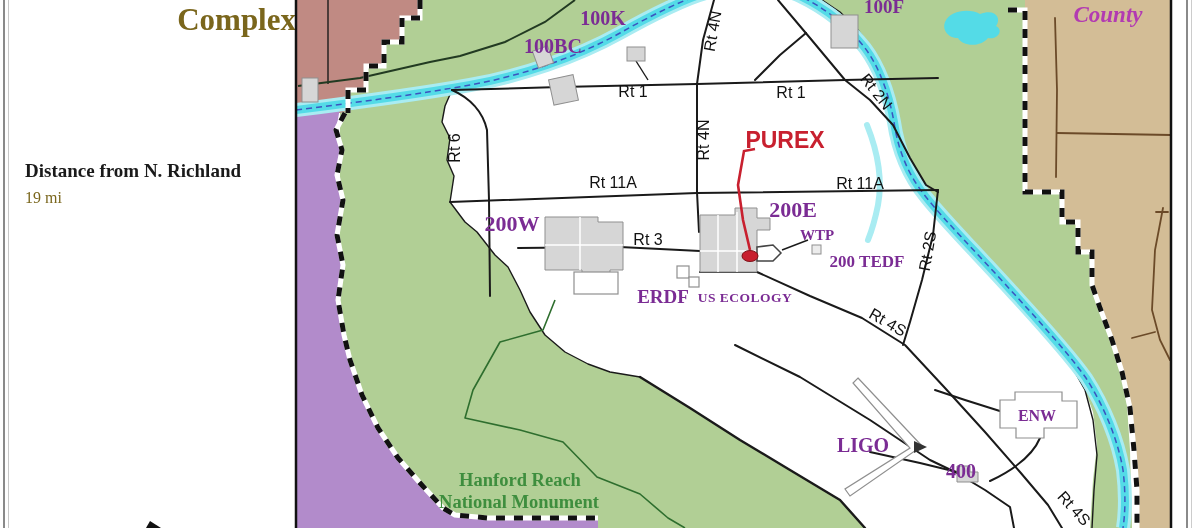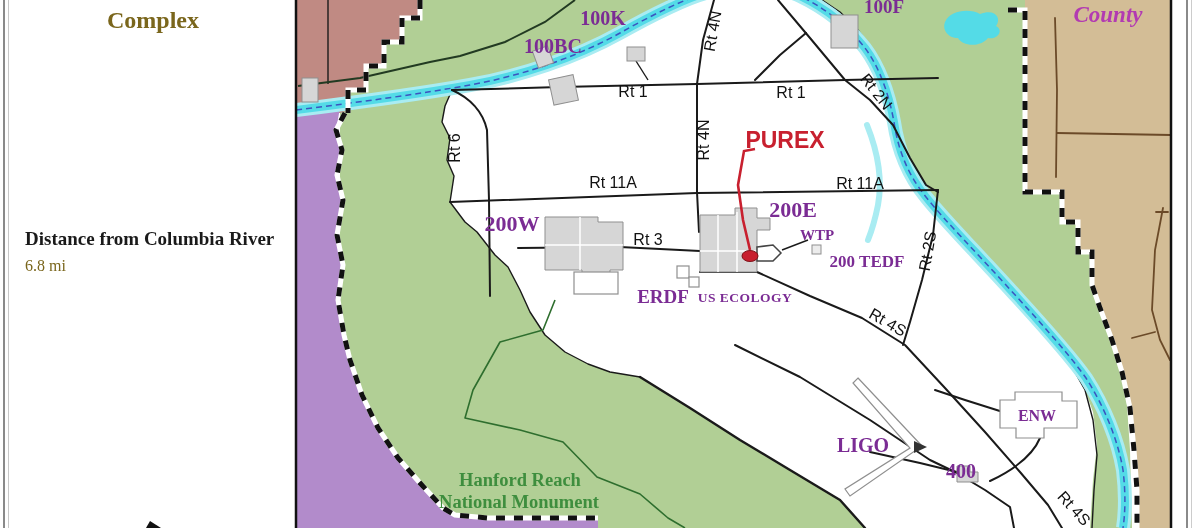--- a/index.html
+++ b/index.html
@@ -4,21 +4,21 @@
 <style>
   html,body{margin:0;padding:0;}
   body{
     width:1200px;height:528px;position:relative;overflow:hidden;
     background:#ffffff;font-family:"Liberation Serif","DejaVu Serif",serif;
   }
   .edge{position:absolute;top:0;height:528px;}
   
   .panel{position:absolute;left:10px;top:0;width:286px;height:528px;background:#fff;}
   .panel-title{
-    margin-top:2px;text-align:center;font-weight:bold;font-size:24px;line-height:36px;
+    margin-top:2px;text-align:right;font-weight:bold;font-size:31px;line-height:36px;
     color:var(--panel-olive);font-family:"Liberation Serif","DejaVu Serif",serif;
   }
   .dist{position:absolute;left:15px;}
   .dist-label{font-weight:bold;font-size:19px;color:#1a1a1a;}
   .dist-value{font-size:16px;color:var(--panel-olive);margin-top:7px;}
   
   text{user-select:none;}
   .lblP{font-family:"Liberation Serif","DejaVu Serif",serif;font-weight:bold;fill:var(--label-purple);}
   .lblCounty{font-family:"Liberation Serif","DejaVu Serif",serif;font-weight:bold;font-style:italic;fill:var(--county-magenta);}
   .lblRoad{font-family:"Liberation Sans","DejaVu Sans",sans-serif;fill:#111;}
@@ -42,23 +42,23 @@
 
 <div class="edge" style="left:3px;width:2px;background:#8a8a8a;"></div>
 <div class="edge" style="left:8px;width:1px;background:#c8c8c8;"></div>
 <div class="edge" style="left:1186px;width:2px;background:#8a8a8a;"></div>
 <div class="edge" style="left:1191px;width:1px;background:#cccccc;"></div>
 
 <div class="panel">
   <div class="panel-title">
     <div>Complex</div>
   </div>
-  <div class="dist" style="top:228px;">
-    <div class="dist-label">Distance from Columbia River</div>
-    <div class="dist-value">6.8 mi</div>
+  <div class="dist" style="top:160px;">
+    <div class="dist-label">Distance from N. Richland</div>
+    <div class="dist-value">19 mi</div>
   </div>
 </div>
 
 <svg width="1200" height="528" viewBox="0 0 1200 528" style="position:absolute;left:0;top:0;">
   <defs>
     <clipPath id="mapclip">
         <rect x="296" y="0" width="875" height="528"></rect>
       </clipPath>
   </defs>
 

